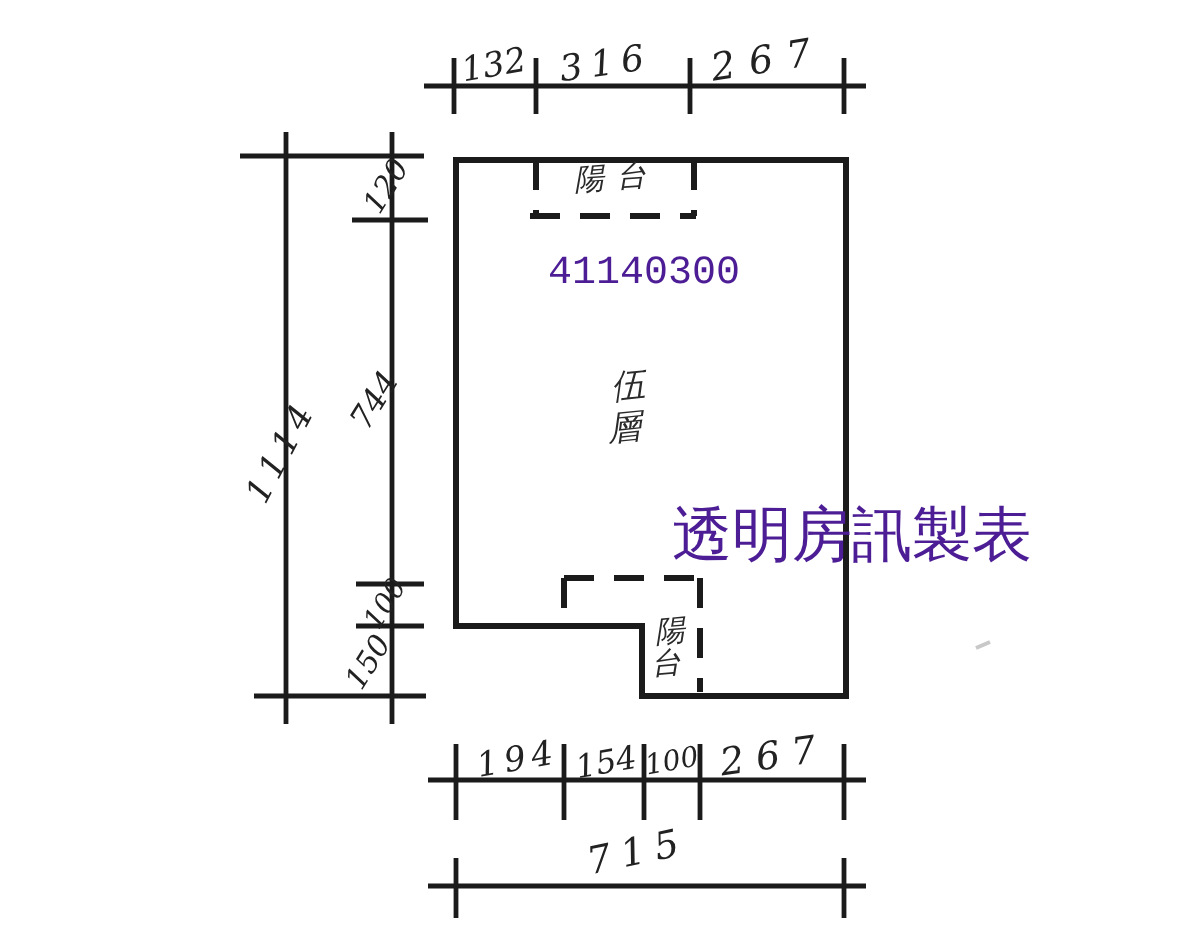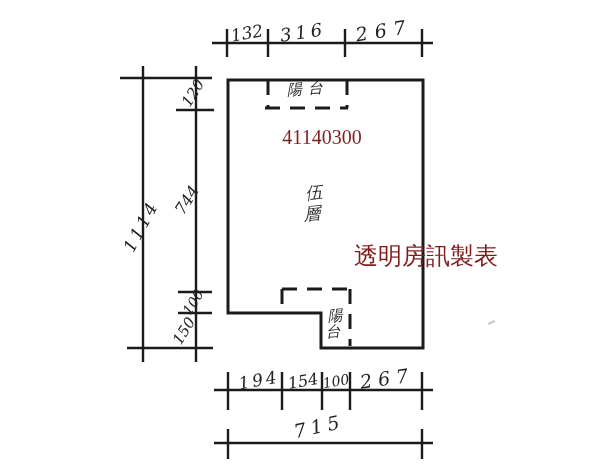--- a/index.html
+++ b/index.html
@@ -14,22 +14,22 @@
   .dim{stroke-width:2.4;}
   .faint{stroke:#c8c8c8;stroke-width:2;}
   .lbl{
     position:absolute;color:#222;white-space:nowrap;
     font-family:"DejaVu Serif","Liberation Serif",serif;
     font-style:italic;
     transform:translate(-50%,-50%) rotate(var(--r,0deg));
     transform-origin:center center;
   }
   .printed{
-    font-family:Liberation Serif, serif;
-    font-style:normal;color:#7f1d1d;
+    font-family:Liberation Mono, monospace;
+    font-style:normal;color:#4c1d95;
   }
   .hand{font-family:"DejaVu Serif","Liberation Serif",serif;font-style:italic;color:#2a2a2a;}
 </style>
 </head>
 <body>
 
 <div id="stage">
 
   <svg width="601" height="475" viewBox="0 0 601 475">
 
@@ -90,15 +90,15 @@
   <span class="lbl hand" style="left:308px;top:89px;font-size:15px;letter-spacing:6px;--r:-4deg;">陽台</span>
 
   <span class="lbl printed" style="left:322px;top:137px;font-size:20px;">41140300</span>
 
   <span class="lbl hand" style="left:314px;top:193px;font-size:17px;--r:-6deg;">伍</span>
   <span class="lbl hand" style="left:312px;top:214px;font-size:17px;--r:-6deg;">層</span>
 
   <span class="lbl hand" style="left:335px;top:316px;font-size:15px;--r:-5deg;">陽</span>
   <span class="lbl hand" style="left:333px;top:332px;font-size:15px;--r:-5deg;">台</span>
 
-  <span class="lbl printed" style="left:426px;top:256px;font-size:24px;">透明房訊製表</span>
+  <span class="lbl printed" style="left:426px;top:268px;font-size:30px;">透明房訊製表</span>
 
 </div>
 
 </body></html>

